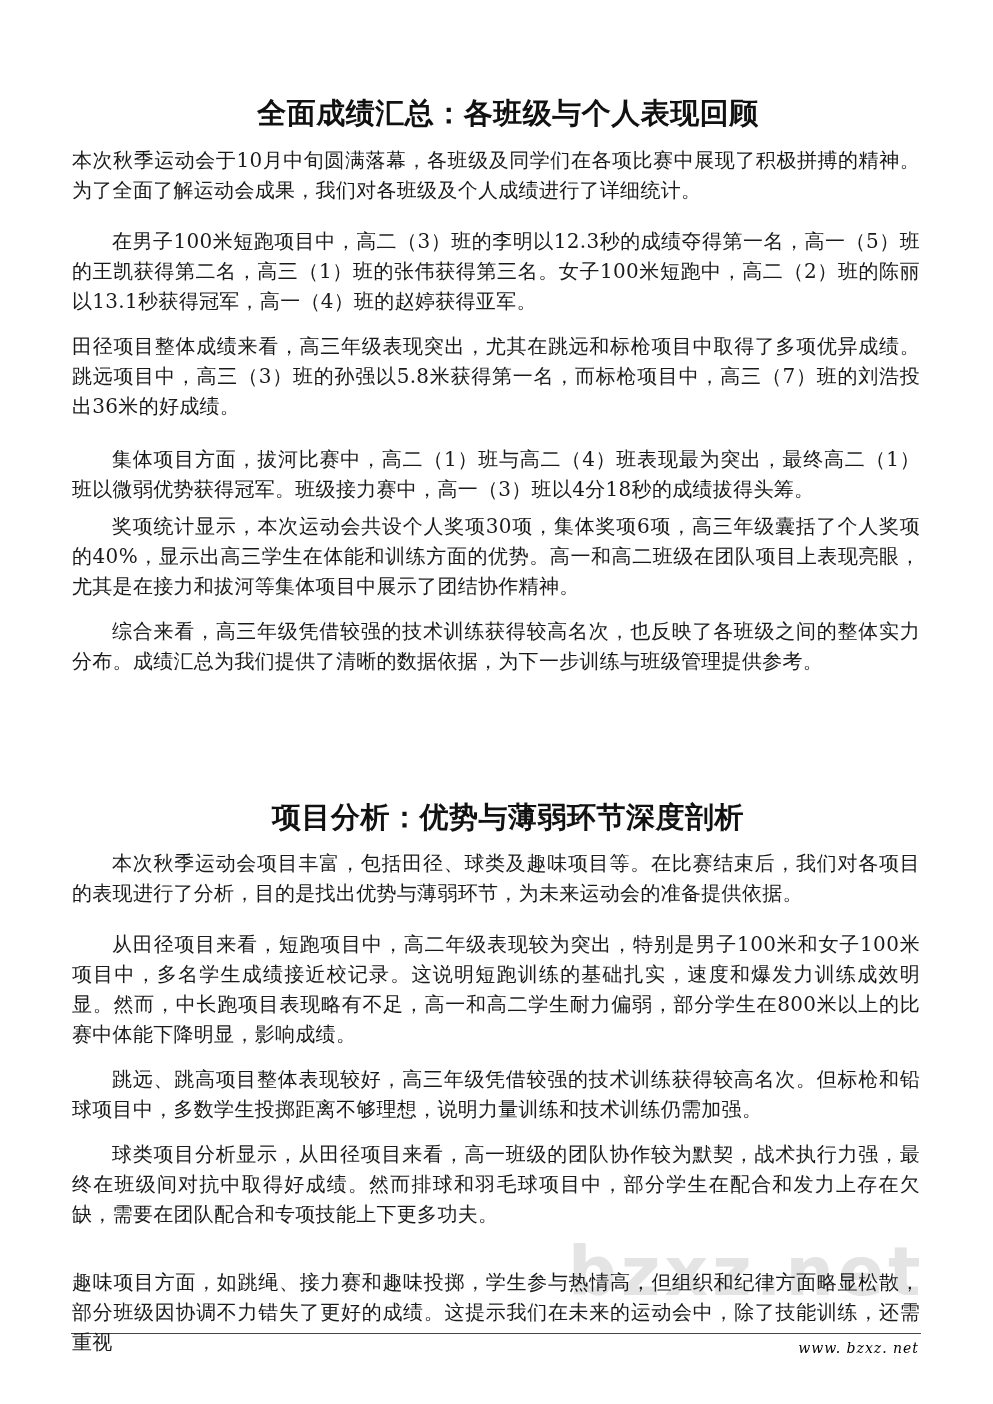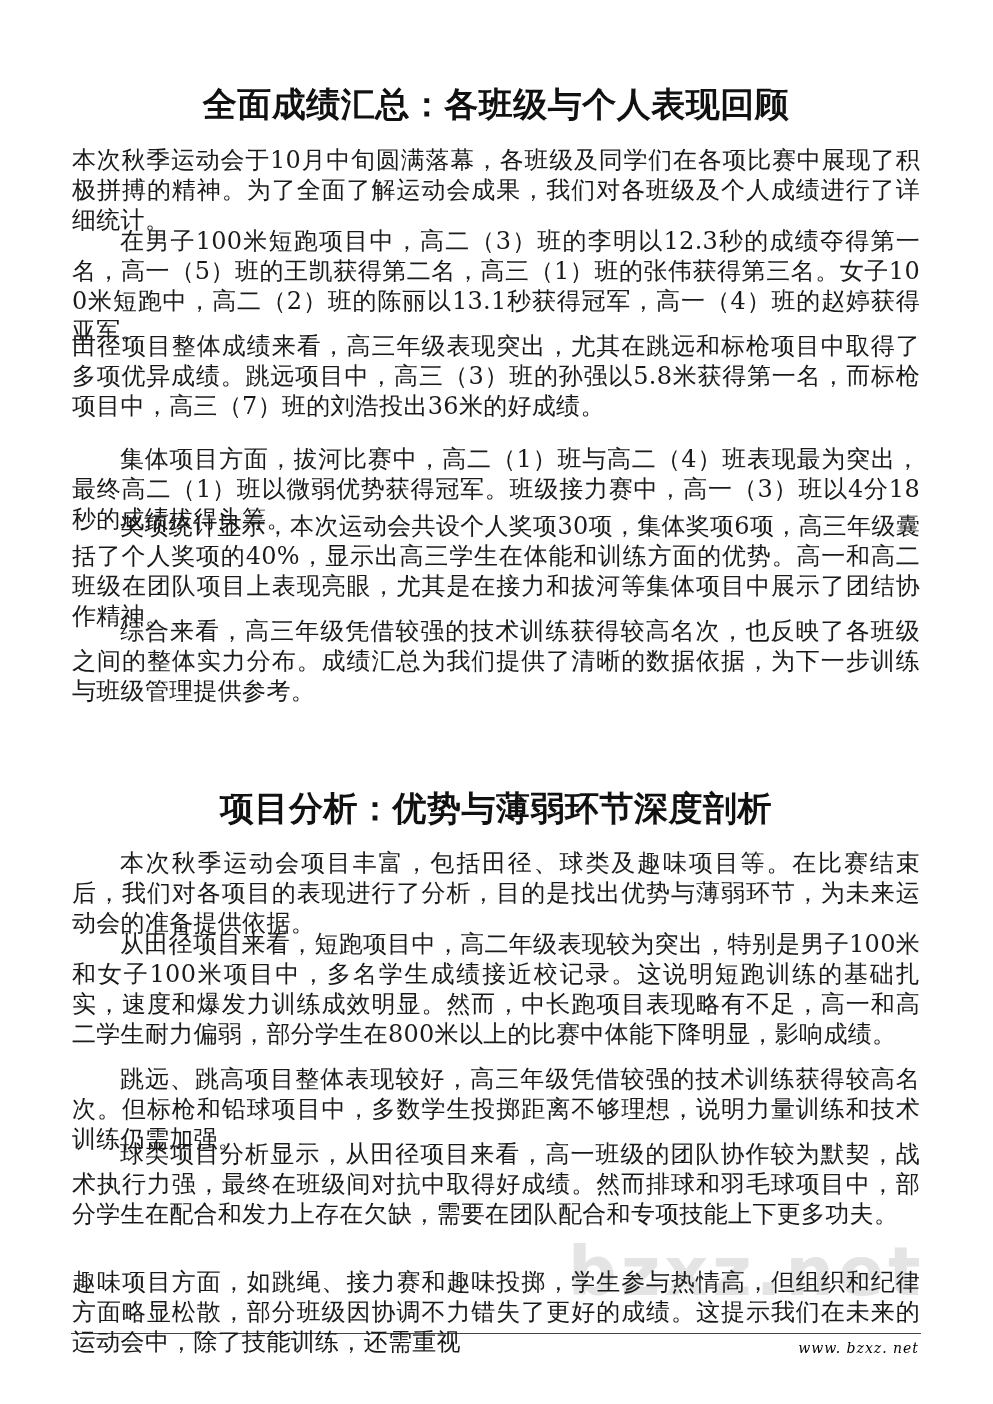--- a/index.html
+++ b/index.html
@@ -17,28 +17,28 @@
     }
     .page {
       position: absolute;
       left: 72px;
       top: 0;
       width: 848px;
     }
     .section-title {
       font-family: "DejaVu Sans", "Liberation Sans", sans-serif;
       font-weight: bold;
-      font-size: 34px;
+      font-size: 29px;
       text-align: center;
-      margin: 0;
+      margin: 12px;
       letter-spacing: 0.5px;
       color: #111;
     }
     .para {
-      font-size: 24px;
+      font-size: 20px;
       line-height: 30px;
       margin: 0;
       text-align: justify;
       letter-spacing: 0.3px;
       word-break: break-all;
     }
     .para.indent { text-indent: 2em; }
     #title-1 { position: absolute; top: 82px; left: 0; width: 848px; }
     #title-2 { position: absolute; top: 786px; left: 0; width: 848px; }
     .block { position: absolute; left: 0; width: 848px; }

